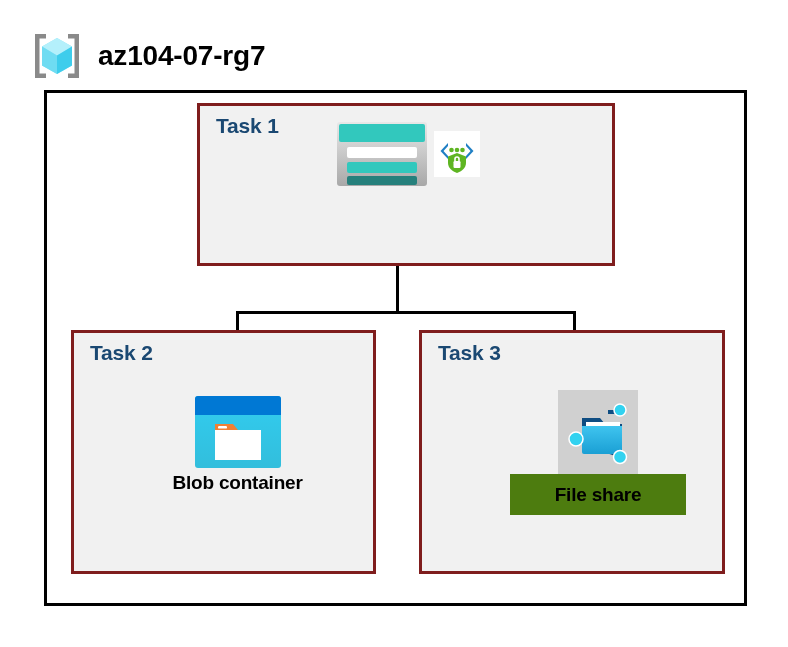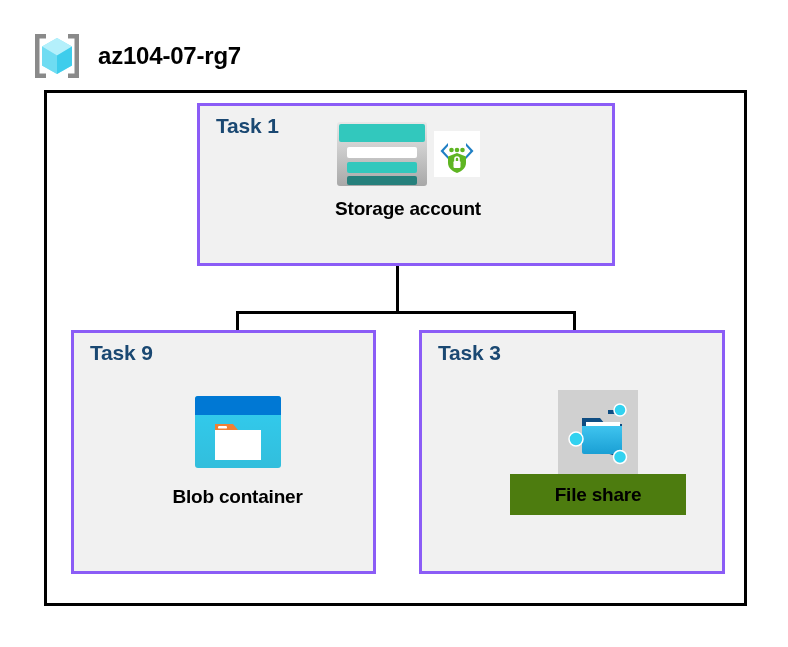--- a/index.html
+++ b/index.html
@@ -20,21 +20,21 @@
     position: absolute;
     left: 30px;
     top: 28px;
     height: 56px;
     display: flex;
     align-items: center;
     gap: 14px;
   }
   #rg-icon { width: 54px; height: 54px; display: block; }
   #rg-title {
-    font-size: 24px;
+    font-size: 28px;
     font-weight: bold;
     color: #000000;
     letter-spacing: -0.2px;
     white-space: nowrap;
   }
 
   
   #rg-box {
     position: absolute;
     left: 44px;
@@ -43,21 +43,21 @@
     height: 516px;
     border: 3px solid #000000;
     box-sizing: border-box;
     background: #ffffff;
   }
 
   
   .task-box {
     position: absolute;
     background: #f1f1f1;
-    border: 3px solid #8b5cf6;
+    border: 3px solid #7f1d1d;
     box-sizing: border-box;
   }
   #task-1-box { left: 197px; top: 103px; width: 418px; height: 163px; }
   #task-2-box { left: 71px;  top: 330px; width: 305px; height: 244px; }
   #task-3-box { left: 419px; top: 330px; width: 306px; height: 244px; text-align: right; }
 
   .task-label {
     position: absolute;
     left: 16px;
     top: 8px;
@@ -101,21 +101,21 @@
     gap: 6px;
     height: 68px;
   }
   #storage-icon { width: 92px; height: 66px; display: block; }
   #storage-security-icon { width: 46px; height: 46px; display: block; }
   #node-storage .node-caption { margin-top: 10px; }
 
   
   #node-blob { left: 150px; top: 392px; width: 175px; }
   #blob-icon { width: 92px; height: 80px; display: block; }
-  #node-blob .node-caption { margin-top: 14px; }
+  #node-blob .node-caption { }
 
   
   #node-fileshare { left: 510px; top: 390px; width: 176px; }
   #fileshare-icon-wrap {
     background: #d0d0d0;
     padding: 4px 0 0 0;
     width: 80px;
     height: 80px;
     display: flex;
     align-items: center;
@@ -191,25 +191,24 @@
         <circle cx="23" cy="19" r="2.3" fill="#5eb522"></circle>
         <circle cx="28.5" cy="19" r="2.3" fill="#5eb522"></circle>
 
         <path d="M23 22 L32 25.5 L32 32 C32 37 27.5 40.5 23 42 C18.5 40.5 14 37 14 32 L14 25.5 Z" fill="#5eb522"></path>
 
         <rect x="19.5" y="30" width="7" height="7" rx="1.2" fill="#ffffff"></rect>
         <path d="M21 30 L21 28 A2 2 0 0 1 25 28 L25 30" stroke="#ffffff" stroke-width="1.6" fill="none"></path>
       </svg>
     </span>
   </div>
-  <div class="node-caption">Storage account</div>
 </div>
 
 <div id="task-2-box" class="task-box">
-  <div class="task-label">Task 9</div>
+  <div class="task-label">Task 2</div>
 </div>
 
 <div id="node-blob" class="node">
   <span>
     <svg id="blob-icon" viewBox="0 0 92 80" xmlns="http://www.w3.org/2000/svg">
       <defs>
         <linearGradient id="blobBody" x1="0" y1="0" x2="0" y2="1">
           <stop offset="0" stop-color="#32cdf0"></stop>
           <stop offset="1" stop-color="#32bedc"></stop>
         </linearGradient>

